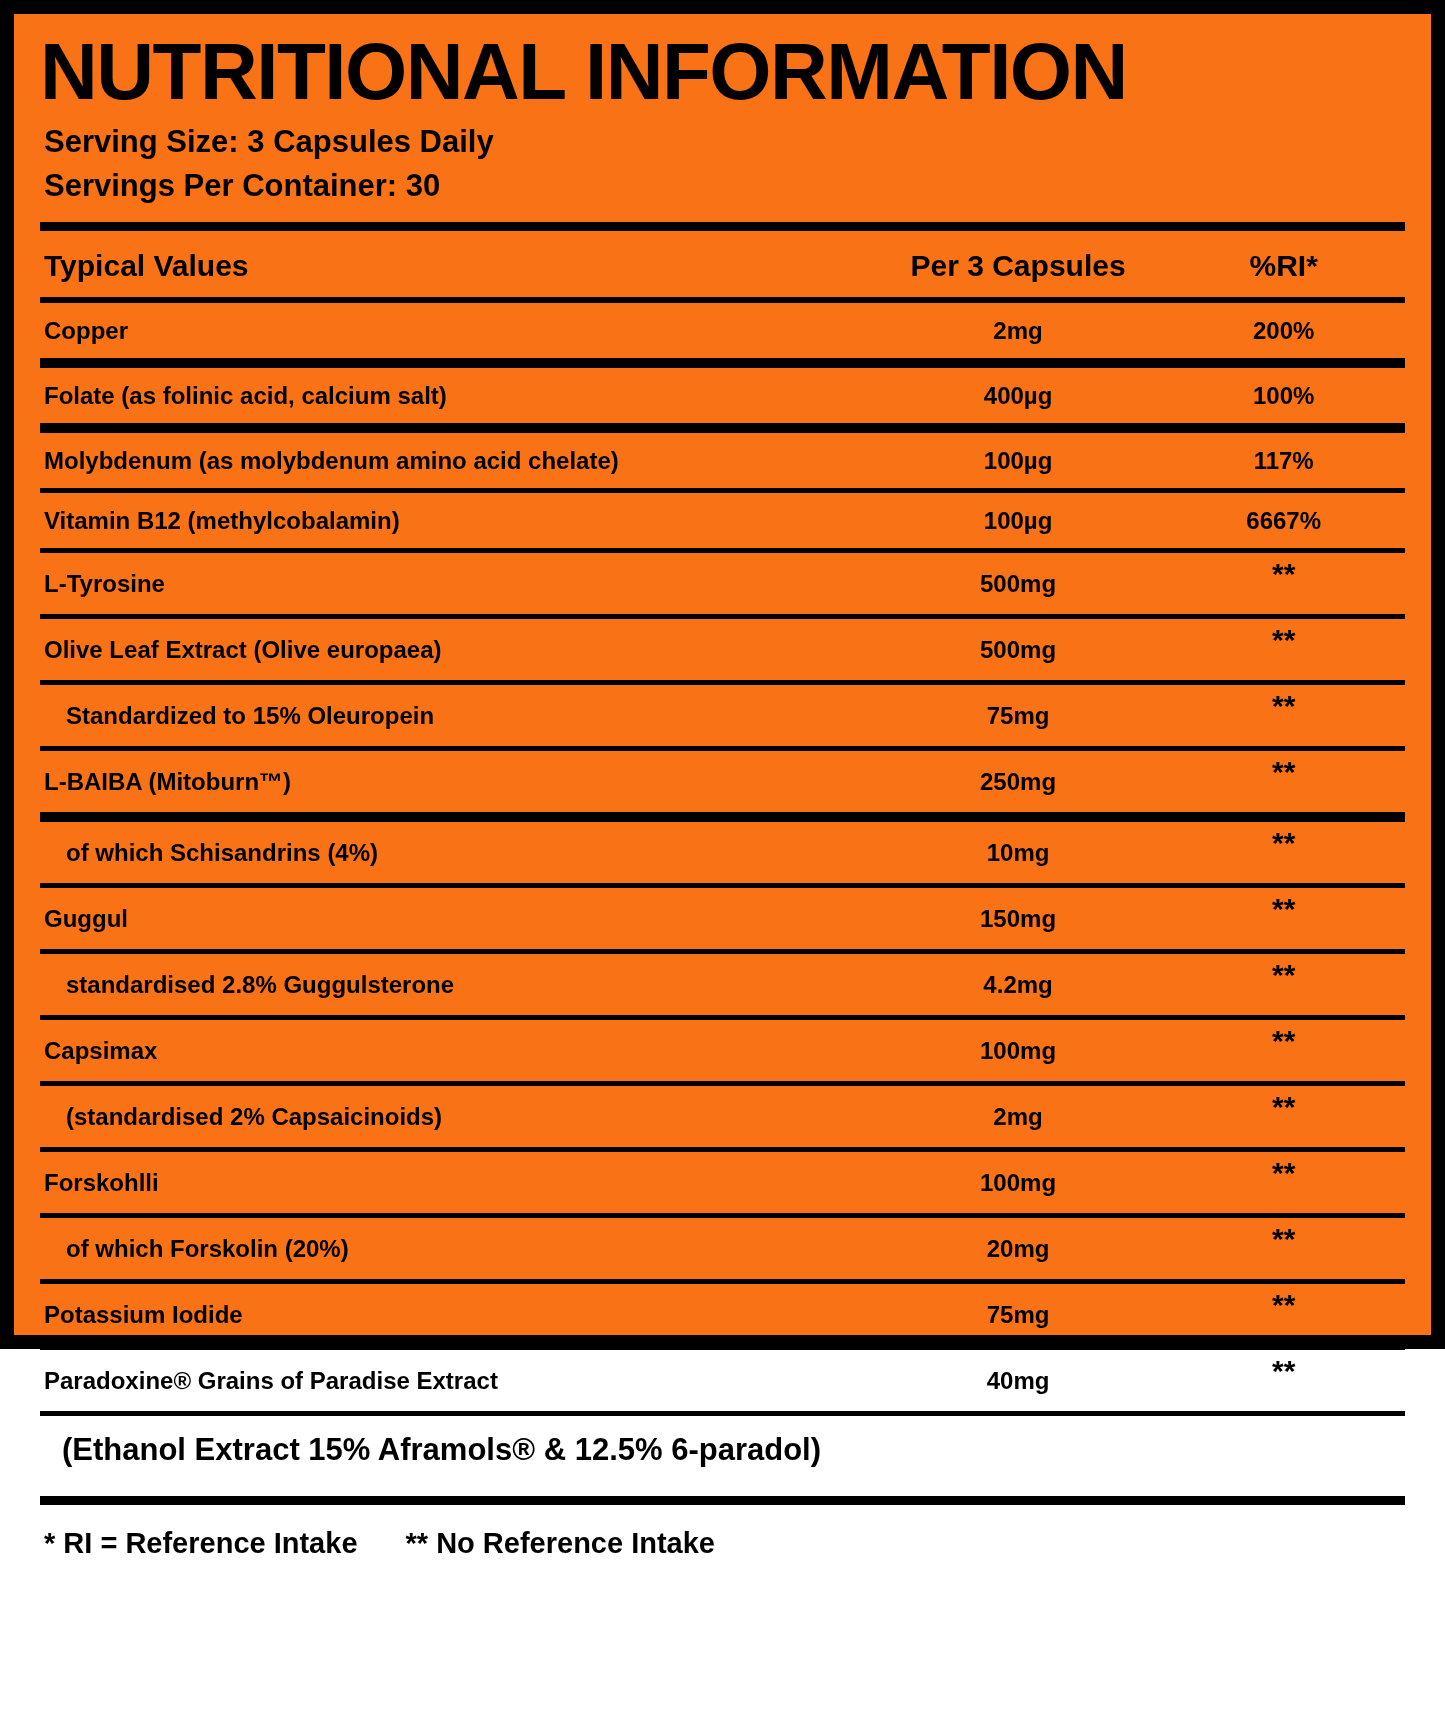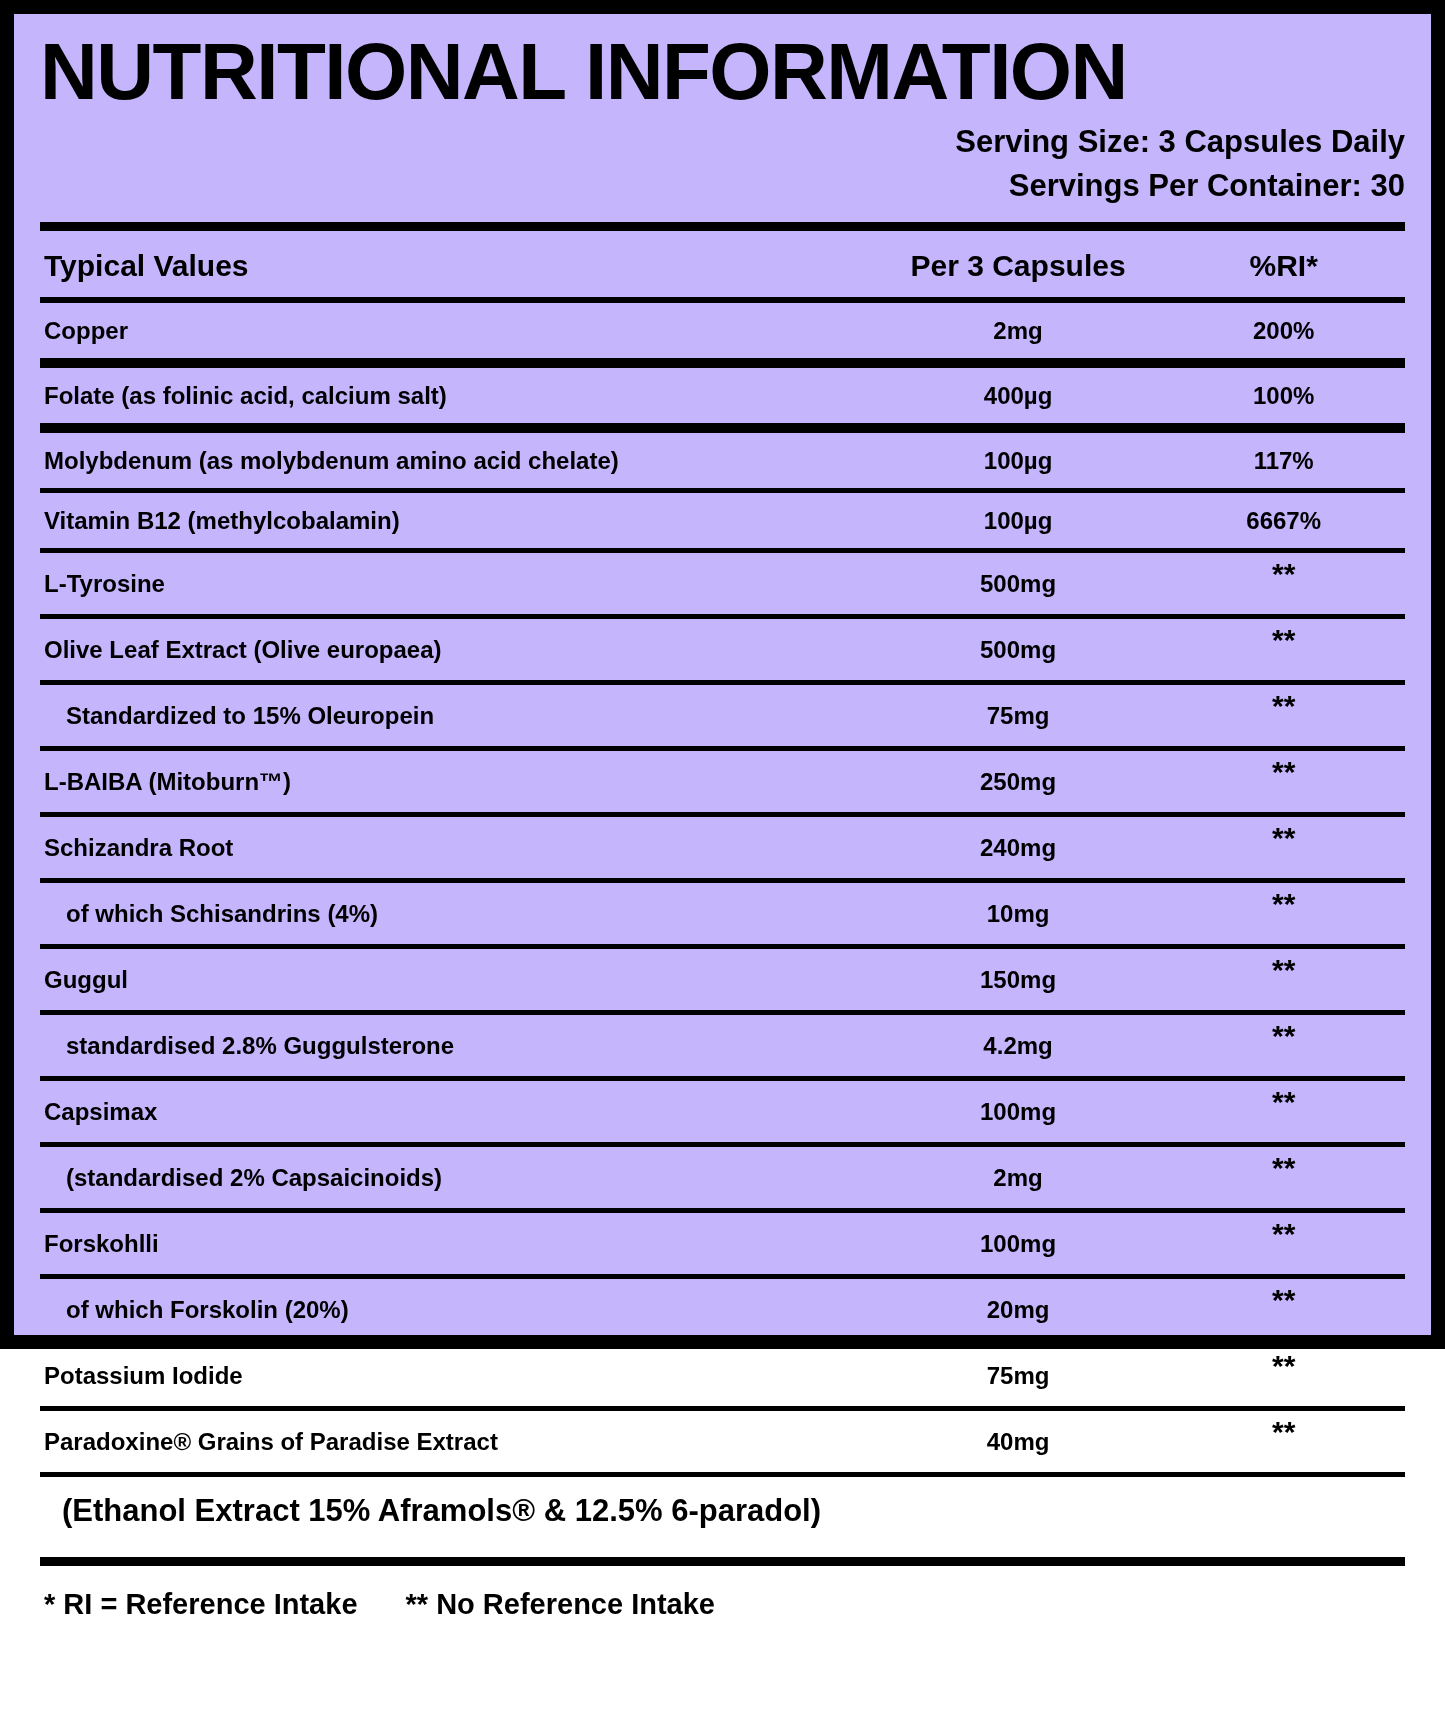--- a/index.html
+++ b/index.html
@@ -14,21 +14,21 @@
     color: #000000;
     -webkit-font-smoothing: antialiased;
   }
 
   
   .label-frame {
     box-sizing: border-box;
     width: 1445px;
     height: 1349px;
     border: 14px solid #000000;
-    background: #c4b5fd;
+    background: #f97316;
     padding: 0;
   }
   .label-inner {
     box-sizing: border-box;
     width: 100%;
     height: 100%;
     padding: 14px 26px 0 26px;
     display: block;
   }
 
@@ -38,21 +38,20 @@
     font-weight: bold;
     letter-spacing: -1.5px;
     line-height: 0.95;
     margin: 6px 0 10px 0;
     white-space: nowrap;
   }
 
   
   .serving-block {
     margin: 0 0 0 4px;
-    text-align: right;
   }
   .serving-line {
     font-size: 31px;
     font-weight: bold;
     line-height: 1.42;
     white-space: nowrap;
   }
 
   
   .rule-thick {
@@ -241,25 +240,20 @@
             <td colspan="3"></td>
           </tr>
           <tr class="data-row">
             <td class="cell-name">L-BAIBA (Mitoburn™)</td>
             <td class="cell-amount">250mg</td>
             <td class="cell-ri stars">**</td>
           </tr>
           <tr class="sep-row">
             <td colspan="3"></td>
           </tr>
-          <tr class="data-row">
-            <td class="cell-name">Schizandra Root</td>
-            <td class="cell-amount">240mg</td>
-            <td class="cell-ri stars">**</td>
-          </tr>
           <tr class="sep-row">
             <td colspan="3"></td>
           </tr>
           <tr class="data-row">
             <td class="cell-name indent">of which Schisandrins (4%)</td>
             <td class="cell-amount">10mg</td>
             <td class="cell-ri stars">**</td>
           </tr>
           <tr class="sep-row">
             <td colspan="3"></td>

